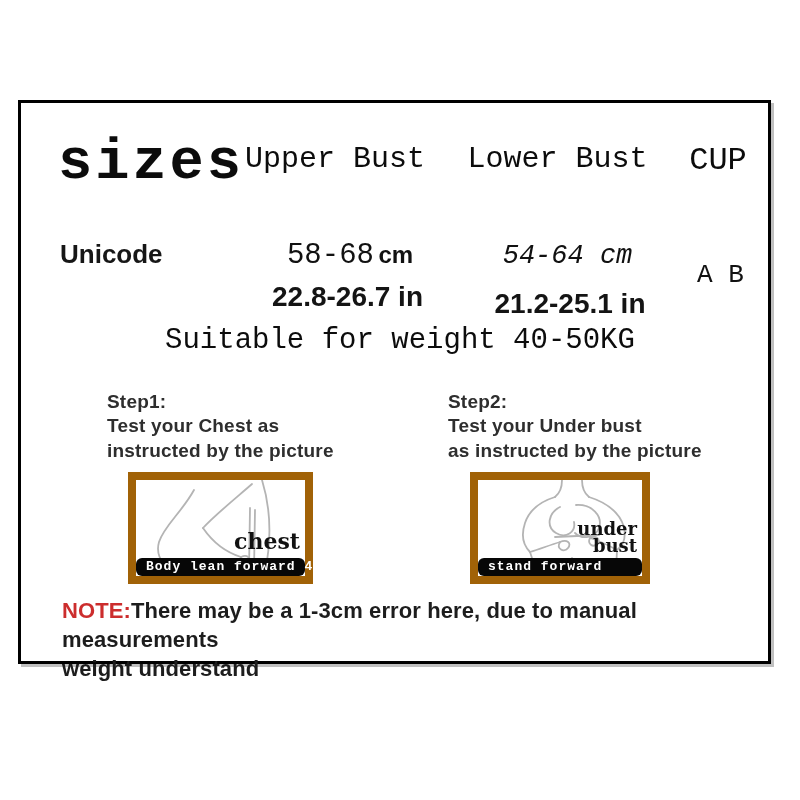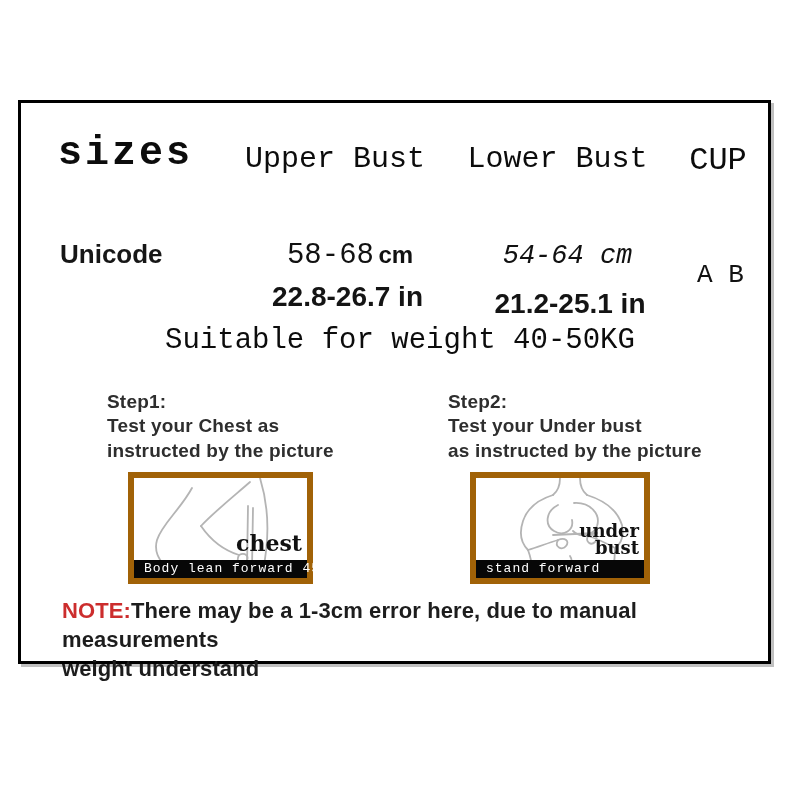--- a/index.html
+++ b/index.html
@@ -21,21 +21,21 @@
     box-shadow: 3px 3px 0 rgba(140,140,140,0.55);
     background: #fff;
   }
   .abs { position: absolute; }
   .sans { font-family: "Liberation Sans", sans-serif; }
 
   .title-cell {
     left: 58px; top: 131px;
     font-family: "Liberation Mono", monospace;
     font-weight: bold;
-    font-size: 40px;
+    font-size: 57px;
     letter-spacing: 3px;
     color: #0c0c0c;
   }
   .col-head {
     top: 142px;
     font-family: "Liberation Mono", monospace;
     font-size: 30px;
     font-weight: 500;
     text-align: center;
     white-space: nowrap;
@@ -88,39 +88,40 @@
     line-height: 23.5px;
     color: #2e2e2e;
     letter-spacing: 0.2px;
   }
   .step-1 { left: 107px; }
   .step-2 { left: 448px; }
   .step-gap { height: 2px; }
 
   .figure {
     top: 472px; height: 112px;
-    border: 6px solid #a16207;
+    border: 8px solid #a16207;
     background: #fff;
   }
   .figure-1 { left: 128px; width: 185px; }
   .figure-2 { left: 470px; width: 180px; }
   .figure svg { position: absolute; left: 0; top: 0; }
   .figure-caption {
     position: absolute;
     left: 0; right: 0; bottom: 0;
     height: 18px;
     background: #070707;
     color: #fff;
     font-family: "Liberation Mono", monospace;
-    font-weight: normal;
+    font-weight: bold;
     font-size: 13px;
     line-height: 18px;
     padding-left: 10px;
     letter-spacing: 1px;
     white-space: nowrap;
+    border-radius: 6px;
   }
   .figure-label {
     position: absolute;
     right: 5px; bottom: 22px;
     font-family: "DejaVu Serif", serif;
     font-weight: bold;
     color: #111;
   }
   .label-chest { font-size: 22px; }
   .label-underbust { font-size: 18px; line-height: 17px; text-align: right; }

